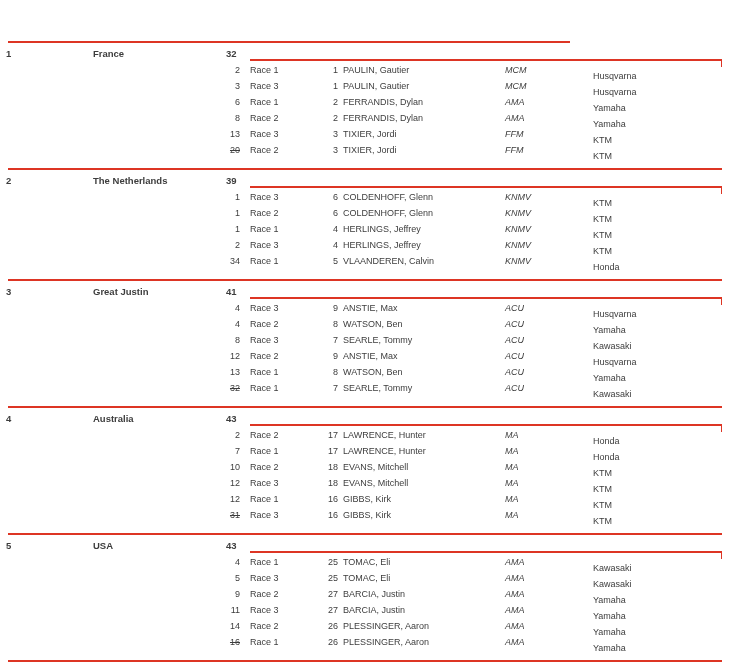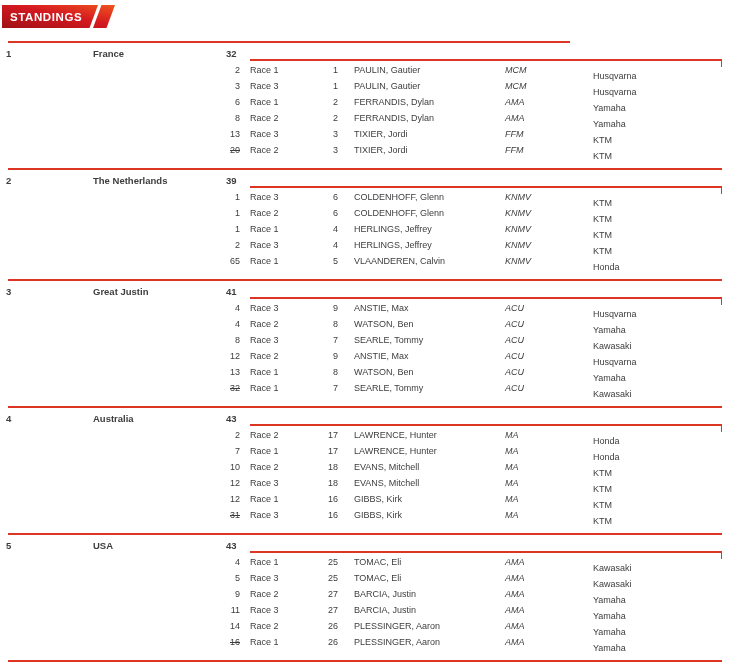--- a/index.html
+++ b/index.html
@@ -30,43 +30,29 @@
   .total{left:226px;}
   .hline{position:absolute;left:250px;right:8px;top:13px;height:1.5px;background:#dd3524;}
   .hline::after{content:"";position:absolute;right:0;top:0;width:1.5px;height:8px;background:#dd3524;}
   .rows{margin-bottom:10px;}
   .row{position:relative;height:16px;}
   .row span{position:absolute;top:0;line-height:16px;font-size:9px;white-space:nowrap;}
   .pos{left:204px;width:36px;text-align:right;}
   .pos.struck{text-decoration:line-through;}
   .race{left:250px;}
   .num{left:302px;width:36px;text-align:right;}
-  .ridername{left:354px;}
+  .ridername{left:343px;}
   .fed{left:505px;font-style:italic;}
   .bike{left:593px;margin-top:6px;}
 </style>
 </head>
 <body>
 
 <div id="page">
 
-  <div class="banner">
-    <svg width="114" height="23" viewBox="0 0 114 23">
-      <defs>
-        <linearGradient id="bg" x1="0" y1="1" x2="1" y2="0">
-          <stop offset="0" stop-color="#9f1015"></stop>
-          <stop offset="0.55" stop-color="#d41920"></stop>
-          <stop offset="1" stop-color="#f0541f"></stop>
-        </linearGradient>
-      </defs>
-      <polygon points="0,0 113,0 104.5,23 0,23" fill="url(#bg)"></polygon>
-      <polygon points="87.5,23 96,0 99.5,0 91,23" fill="#ffffff"></polygon>
-      <text x="8" y="16">STANDINGS</text>
-    </svg>
-  </div>
 
   <div class="content" id="sections">
       <div class="sep short"></div>
       <div class="header-row">
         <span class="rank">1</span>
         <span class="country">France</span>
         <span class="total">32</span>
         <div class="hline"></div>
       </div>
       <div class="rows">
@@ -153,21 +139,21 @@
         </div>
         <div class="row">
           <span class="pos">2</span>
           <span class="race">Race 3</span>
           <span class="num">4</span>
           <span class="ridername">HERLINGS, Jeffrey</span>
           <span class="fed">KNMV</span>
           <span class="bike">KTM</span>
         </div>
         <div class="row">
-          <span class="pos">65</span>
+          <span class="pos">34</span>
           <span class="race">Race 1</span>
           <span class="num">5</span>
           <span class="ridername">VLAANDEREN, Calvin</span>
           <span class="fed">KNMV</span>
           <span class="bike">Honda</span>
         </div>
       </div>
       <div class="sep"></div>
       <div class="header-row">
         <span class="rank">3</span>

